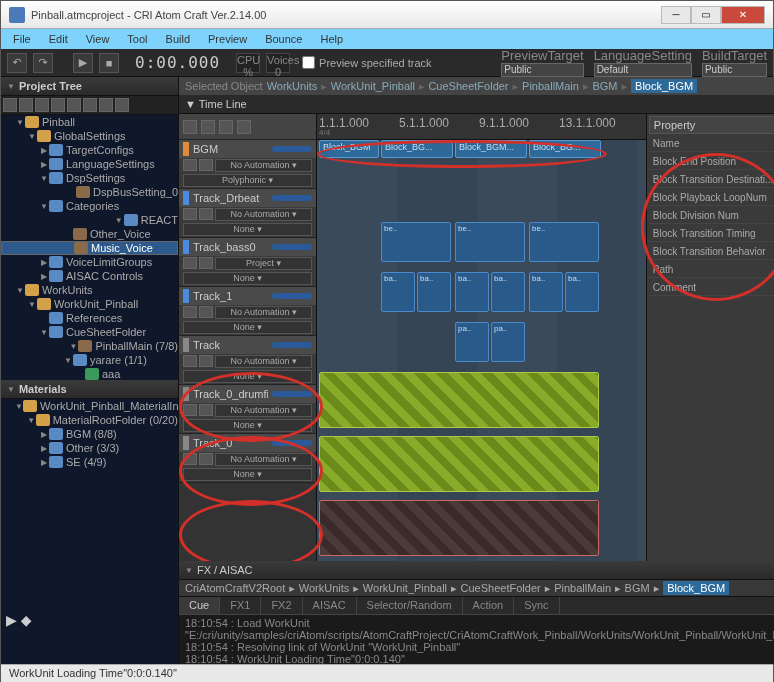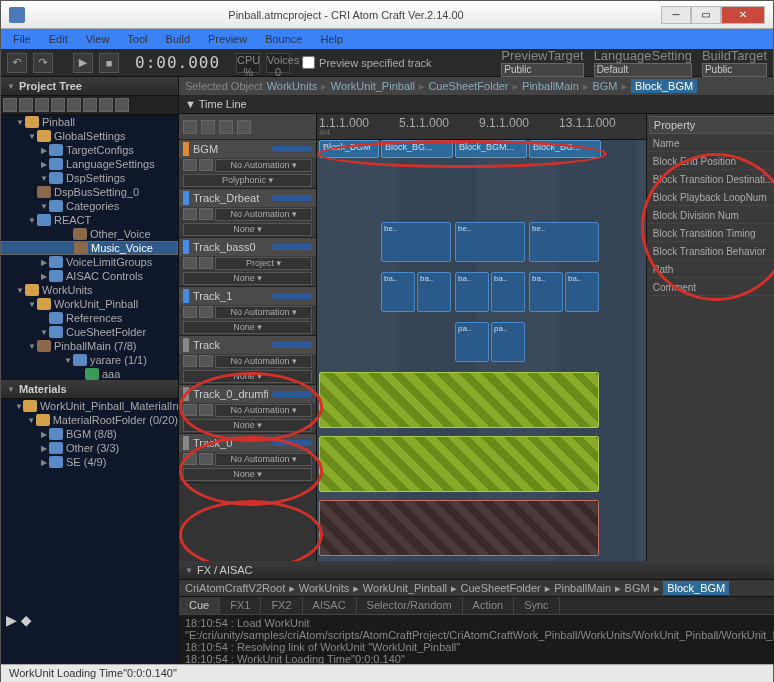--- a/index.html
+++ b/index.html
@@ -1,26 +1,26 @@
 <!DOCTYPE html>
 <html><head>
 <meta charset="utf-8">
 <style>
 * { margin: 0; padding: 0; box-sizing: border-box; font-family: Tahoma, sans-serif; font-size: 11px; }
 body { background: #3a3a3a; overflow: hidden; }
 .window { width: 774px; height: 682px; background: #f0f0f0; border: 1px solid #555; }
 .titlebar { height: 28px; background: linear-gradient(#fff, #e8e8e8); display: flex; align-items: center; padding: 0 8px; border-bottom: 1px solid #aaa; }
 .titlebar .icon { width: 16px; height: 16px; background: #4a7ab8; border-radius: 2px; margin-right: 6px; }
-.titlebar .title { flex: 1; color: #444; text-align: center; }
+.titlebar .title { flex: 1; color: #444; }
 .winbtns { display: flex; gap: 0; }
 .winbtn { width: 30px; height: 18px; display: flex; align-items: center; justify-content: center; border: 1px solid #bbb; font-size: 10px; }
 .winbtn.min { background: #e8e8e8; }
 .winbtn.max { background: #e8e8e8; }
 .winbtn.close { background: #c94a3d; color: #fff; width: 44px; }
-.menubar { height: 20px; background: #3b82f6; display: flex; align-items: center; padding: 0 4px; gap: 2px; }
+.menubar { height: 20px; background: #7dd3fc; display: flex; align-items: center; padding: 0 4px; gap: 2px; }
 .menubar span { padding: 2px 8px; color: #333; }
 .toolbar { height: 28px; background: #2a2a2a; display: flex; align-items: center; padding: 0 6px; gap: 6px; border-bottom: 1px solid #111; }
 .tbtn { width: 20px; height: 20px; background: #3a3a3a; border: 1px solid #555; display: flex; align-items: center; justify-content: center; color: #aaa; }
 .timecode { font-family: monospace; font-size: 16px; color: #ccc; padding: 0 10px; letter-spacing: 1px; }
 .meter { width: 24px; height: 20px; background: #222; border: 1px solid #444; font-size: 8px; color: #888; text-align: center; }
 .cbx { display: flex; align-items: center; color: #aaa; gap: 4px; margin-left: 6px; }
 .target { display: flex; flex-direction: column; margin-left: 4px; }
 .target label { color: #888; font-size: 13px; }
 .target select, .sel { background: #444; color: #ccc; border: 1px solid #666; font-size: 10px; height: 14px; padding: 0 2px; }
 .body { display: flex; height: 587px; }
@@ -31,21 +31,21 @@
 .tree-icons { display: flex; gap: 2px; padding: 2px; background: #222; border-bottom: 1px solid #111; }
 .tree-icons span { width: 14px; height: 14px; background: #555; border: 1px solid #666; }
 .node { display: flex; align-items: center; color: #aaa; padding: 1px 0; white-space: nowrap; }
 .node .tog { width: 10px; text-align: center; font-size: 8px; color: #888; }
 .node .ic { width: 14px; height: 12px; margin-right: 3px; border-radius: 2px; flex-shrink: 0; }
 .ic.folder { background: #d4a04a; }
 .ic.folder-b { background: #5a8ac4; }
 .ic.item { background: #8a6a4a; }
 .ic.cue { background: #3a9a5a; }
 .node.sel { background: #2d5a8a; color: #fff; }
-.p1 { padding-left: 14px; } .p2 { padding-left: 26px; } .p3 { padding-left: 38px; } .p4 { padding-left: 26px; } .p5 { padding-left: 62px; } .p6 { padding-left: 74px; }
+.p1 { padding-left: 14px; } .p2 { padding-left: 26px; } .p3 { padding-left: 38px; } .p4 { padding-left: 54px; justify-content: flex-end; } .p5 { padding-left: 62px; } .p6 { padding-left: 74px; }
 .center { flex: 1; display: flex; flex-direction: column; background: #3a3a3a; }
 .breadcrumb { height: 18px; background: #444; display: flex; align-items: center; padding: 0 6px; color: #aaa; font-size: 10px; gap: 4px; }
 .breadcrumb .bc { color: #8ab; }
 .breadcrumb .sep { color: #666; }
 .timeline-hdr { background: #2a2a2a; color: #ccc; padding: 3px 6px; border-bottom: 1px solid #111; }
 .timeline { flex: 1; display: flex; overflow: hidden; position: relative; }
 .track-col { width: 138px; background: #333; border-right: 1px solid #111; overflow-y: hidden; }
 .track-hdr { height: 26px; background: #444; border-bottom: 1px solid #222; display: flex; align-items: center; padding: 0 4px; gap: 4px; }
 .track-hdr span { width: 14px; height: 14px; background: #555; border: 1px solid #666; }
 .track { border-bottom: 1px solid #222; background: #3a3a3a; }

